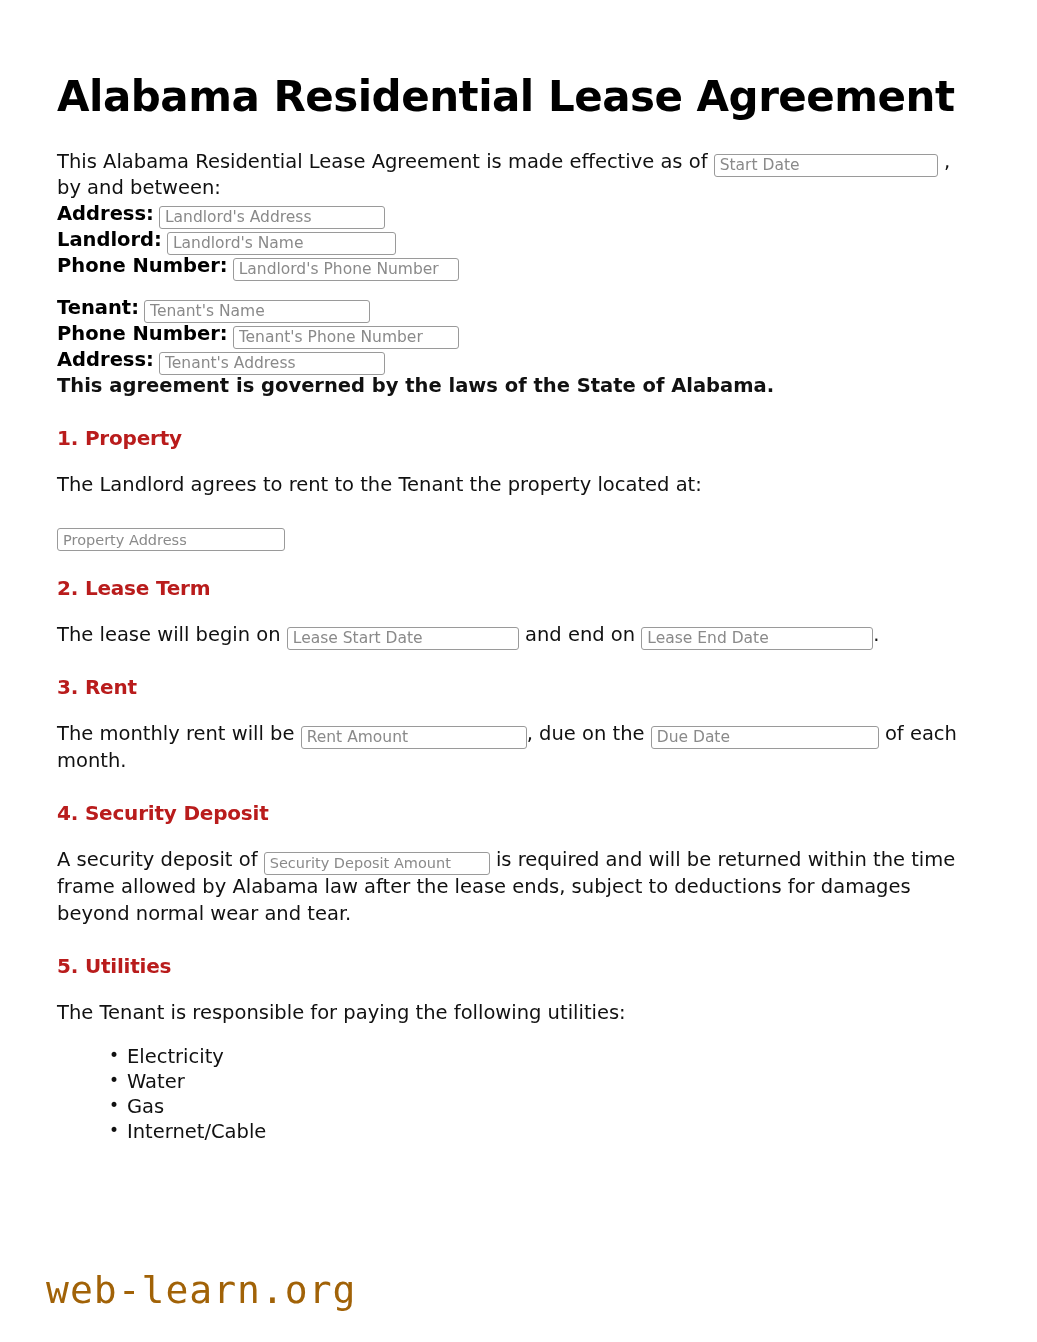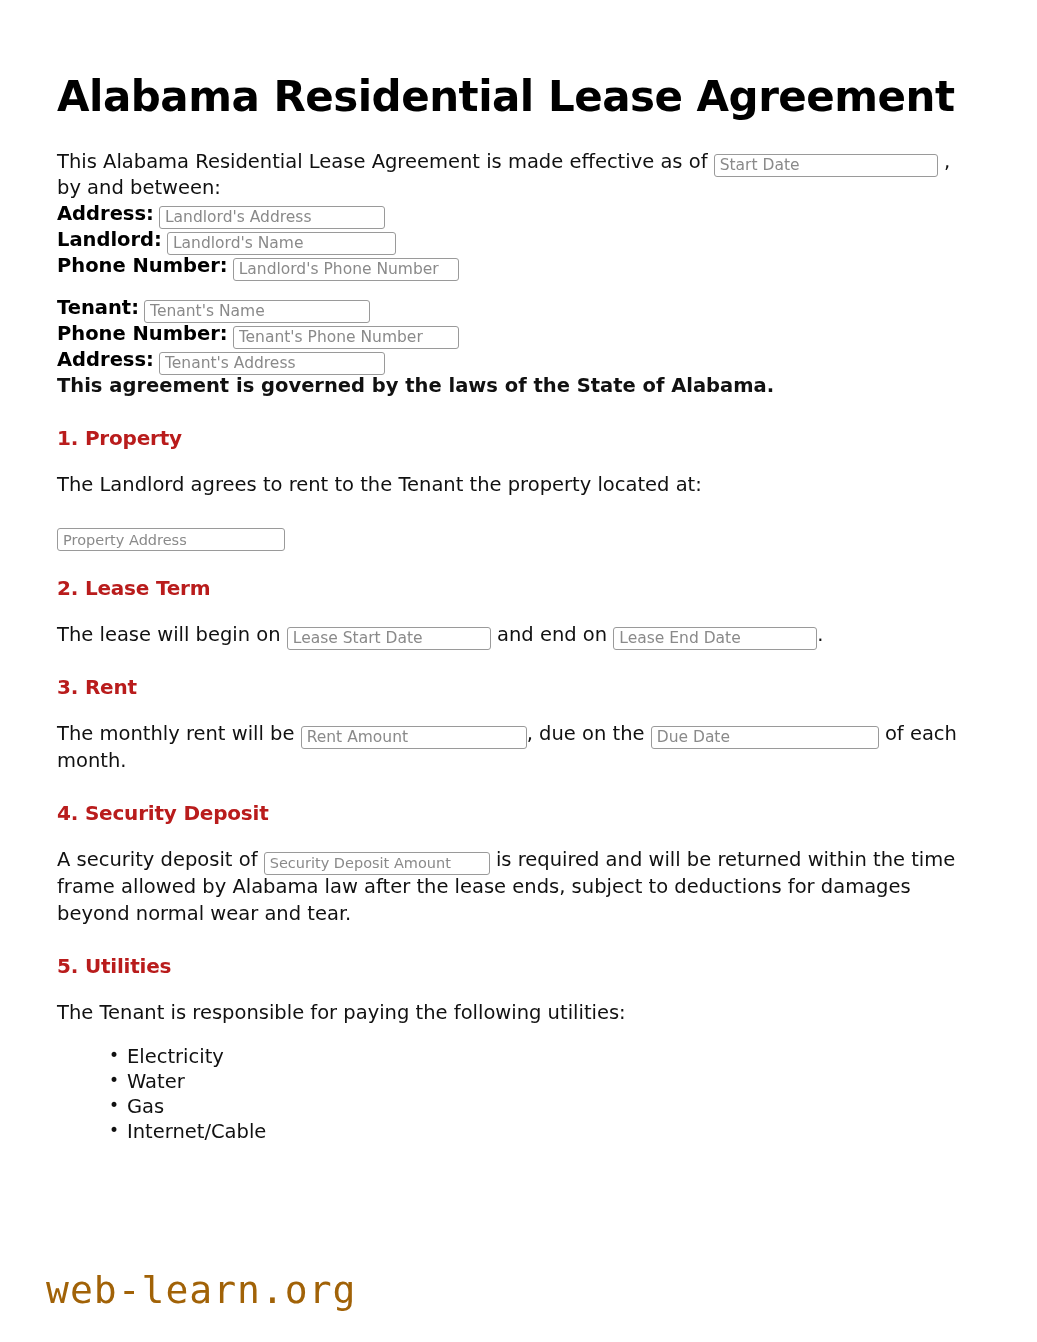--- a/index.html
+++ b/index.html
@@ -59,21 +59,21 @@
     vertical-align: baseline;
     position: relative;
     top: 2px;
     white-space: nowrap;
     overflow: hidden;
     outline: none;
   }
   .field::placeholder { color: #8a8a8a; opacity: 1; }
   .f-w226 { width: 226px; }
   .f-w229 { width: 229px; }
-  .f-w224 { width: 204px; }
+  .f-w224 { width: 232px; }
   .f-w228 { width: 228px; }
   .f-start-date { width: 224px; }
   .f-secdep { width: 226px; font-size: 14.5px; }
   .f-propaddr { width: 228px; font-size: 14.5px; }
 
   
   .party-block {
     margin: 0;
   }
   .party-row {

